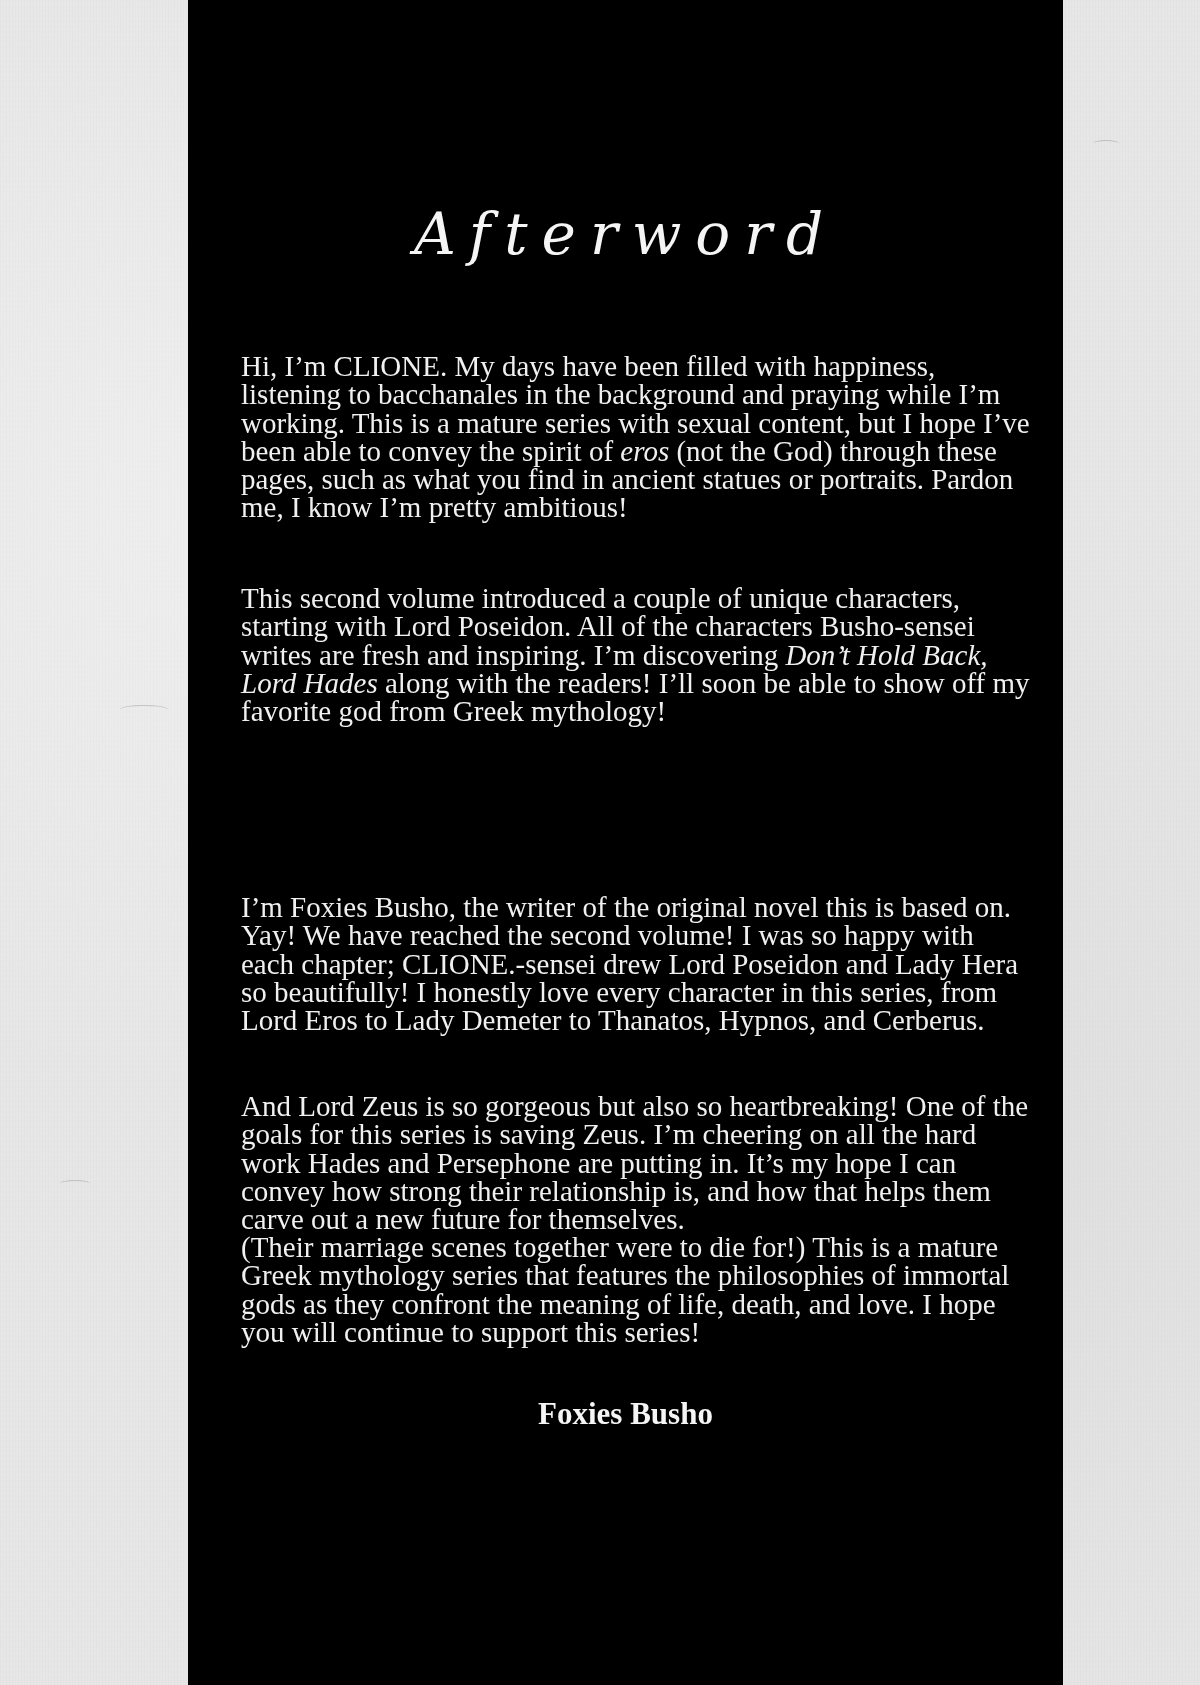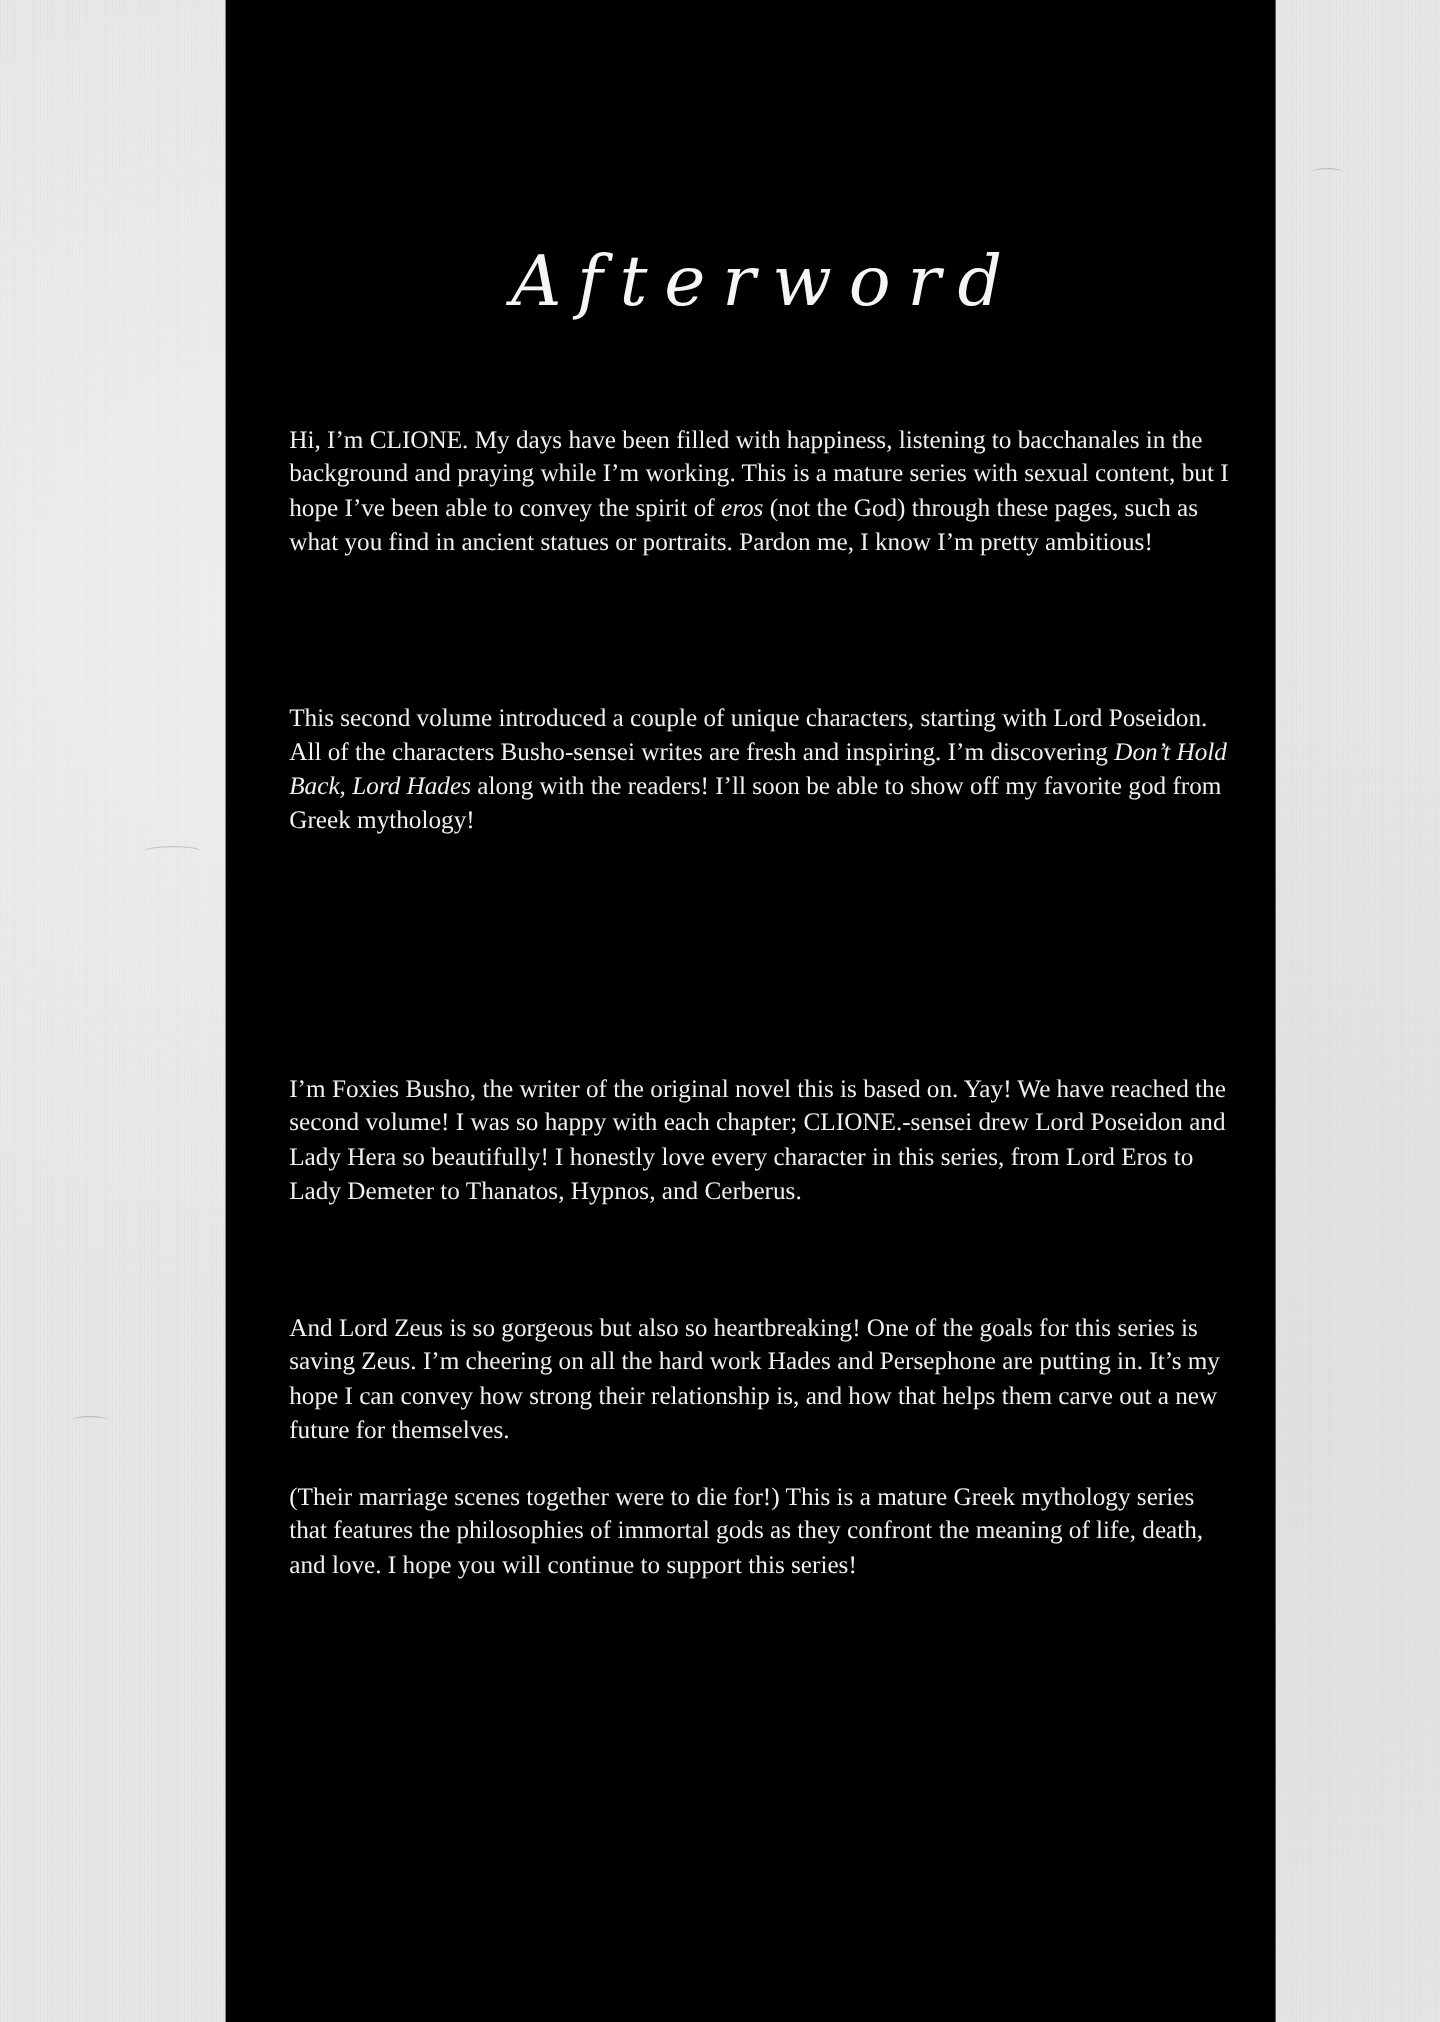--- a/index.html
+++ b/index.html
@@ -44,28 +44,27 @@
       left: 0;
       width: 875px;
       top: 205px;
       text-align: center;
       font-family: "DejaVu Serif", serif;
       font-style: italic;
       font-size: 58px;
       letter-spacing: 14px;
       color: #f5f5f5;
       line-height: 1;
-      padding-left: 12px;
     }
     .body-text {
       position: absolute;
       left: 53px;
       width: 790px;
       font-family: "Liberation Serif", serif;
-      font-size: 21px;
+      font-size: 29px;
       line-height: 28.3px;
       color: #f0f0f0;
       margin: 0;
     }
     .body-text p { margin: 0; }
     .body-text em { font-style: italic; }
     .signature {
       position: absolute;
       left: 0;
       width: 875px;
@@ -106,14 +105,15 @@
   </div>
 
   <div class="body-text" style="top:1092px;">
     <p>And Lord Zeus is so gorgeous but also so heartbreaking! One of the goals for this series is saving Zeus. I’m cheering on all the hard work Hades and Persephone are putting in. It’s my hope I can convey how strong their relationship is, and how that helps them carve out a new future for themselves.</p>
   </div>
 
   <div class="body-text" style="top:1233px;">
     <p>(Their marriage scenes together were to die for!) This is a mature Greek mythology series that features the philosophies of immortal gods as they confront the meaning of life, death, and love. I hope you will continue to support this series!</p>
   </div>
 
+  <div class="signature" style="top:1398px;">Foxies Busho</div>
 
 </div>
 
 </body></html>

